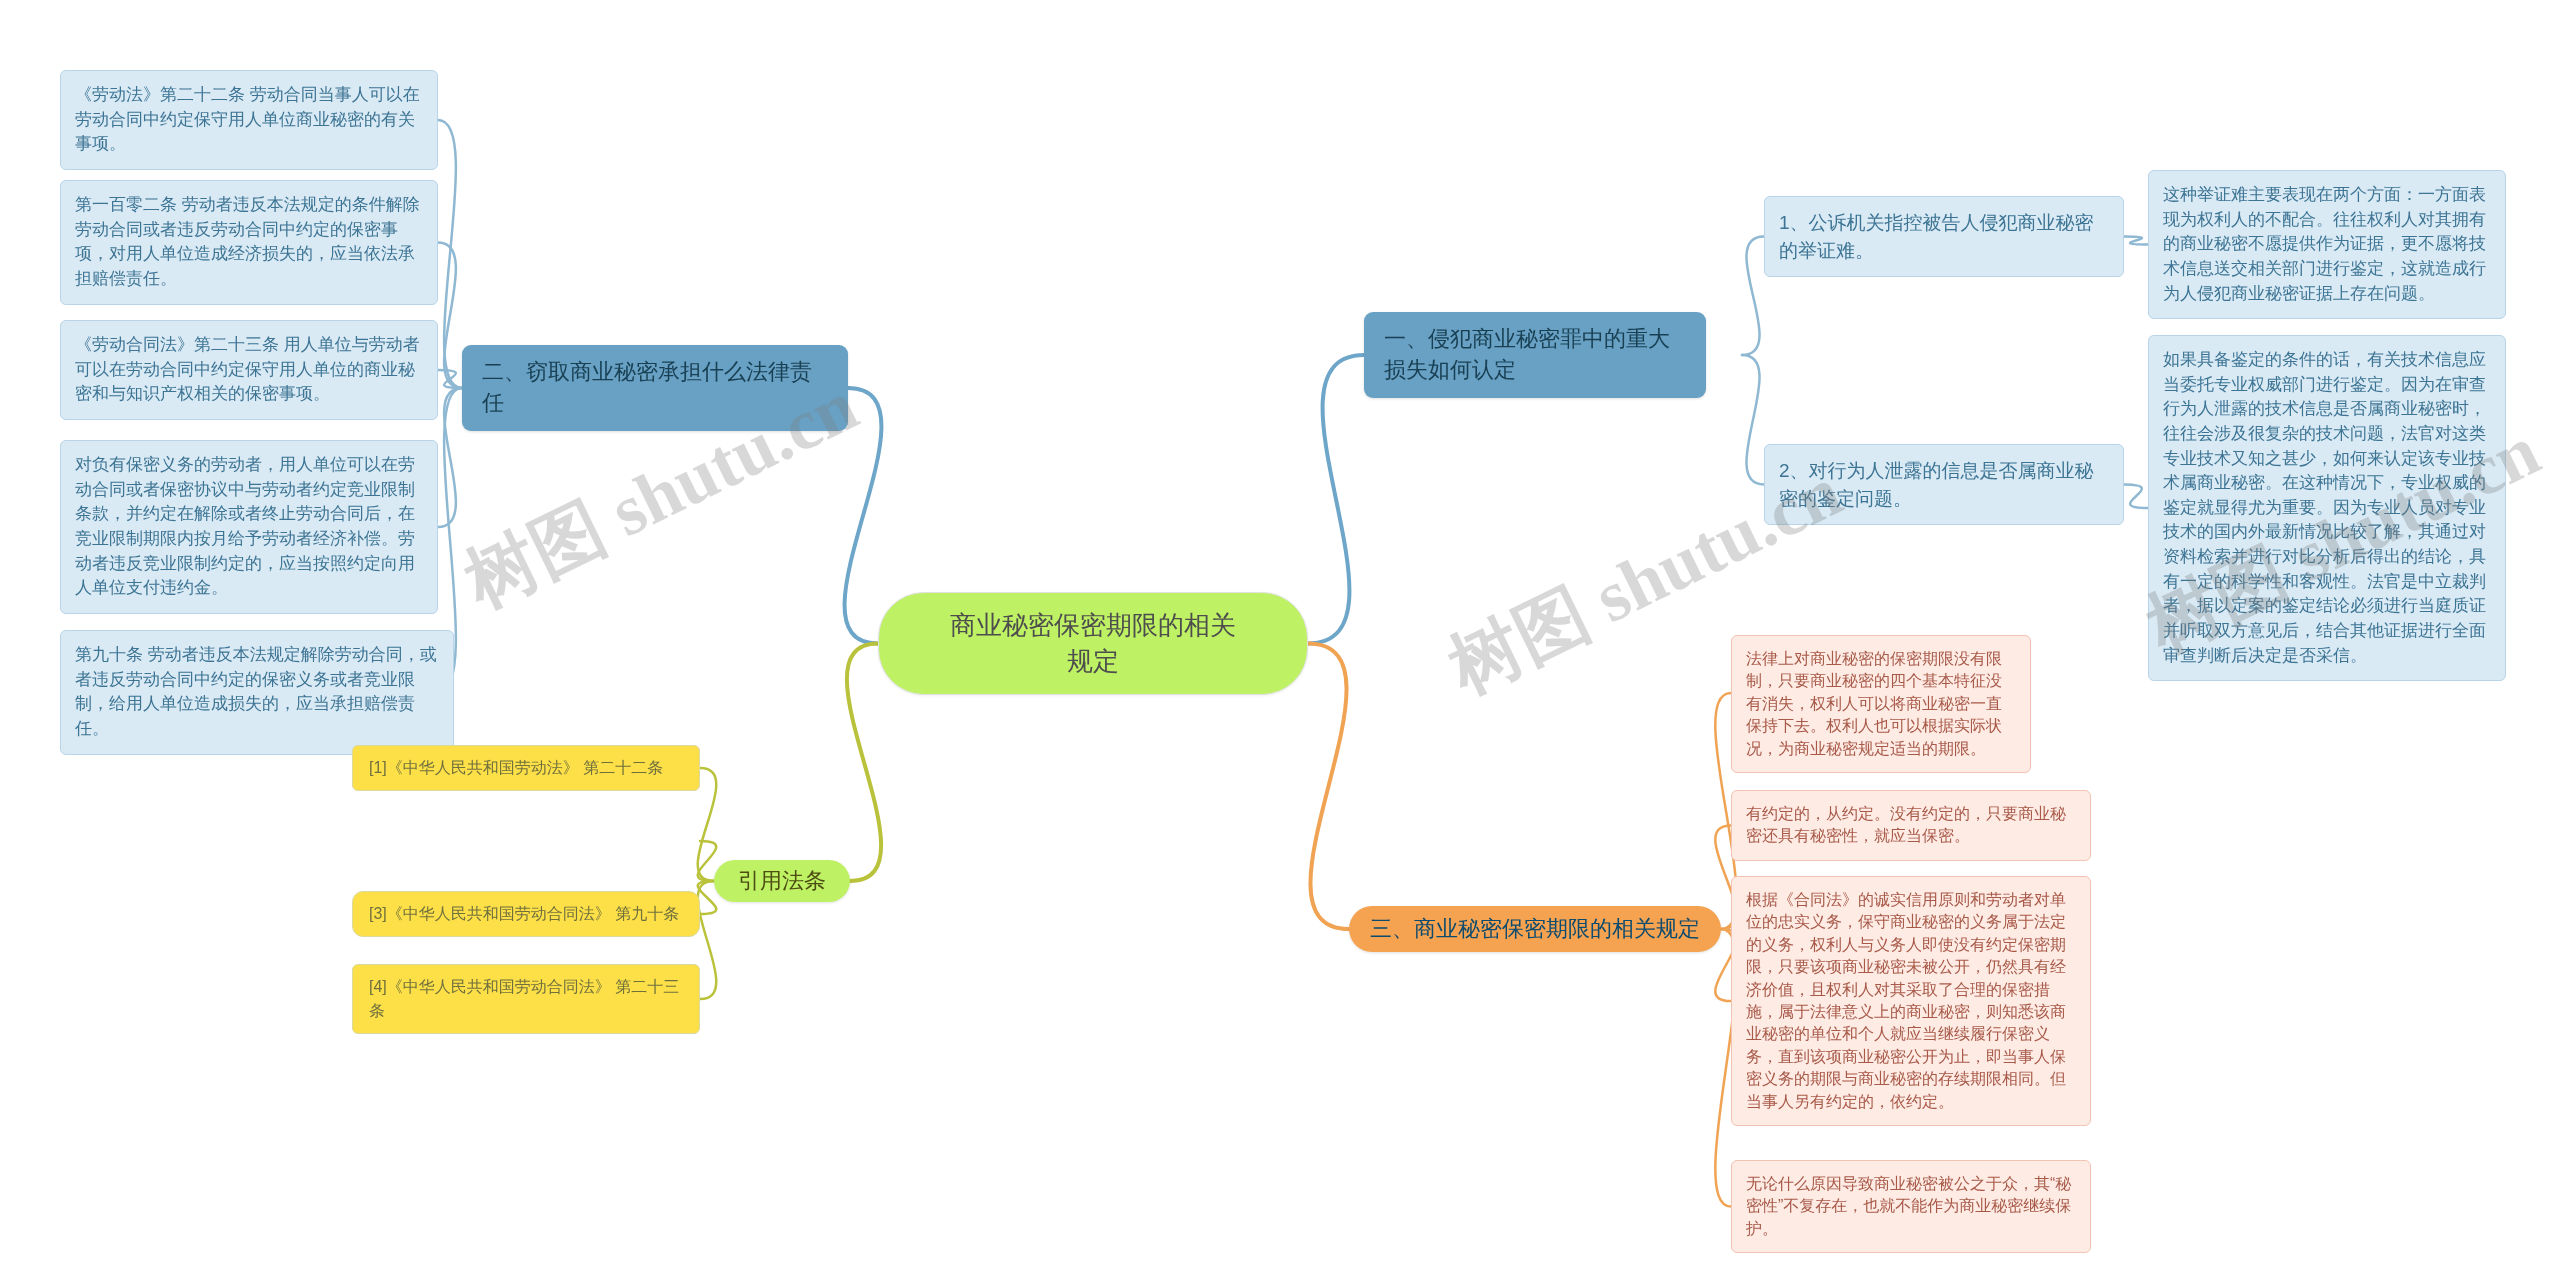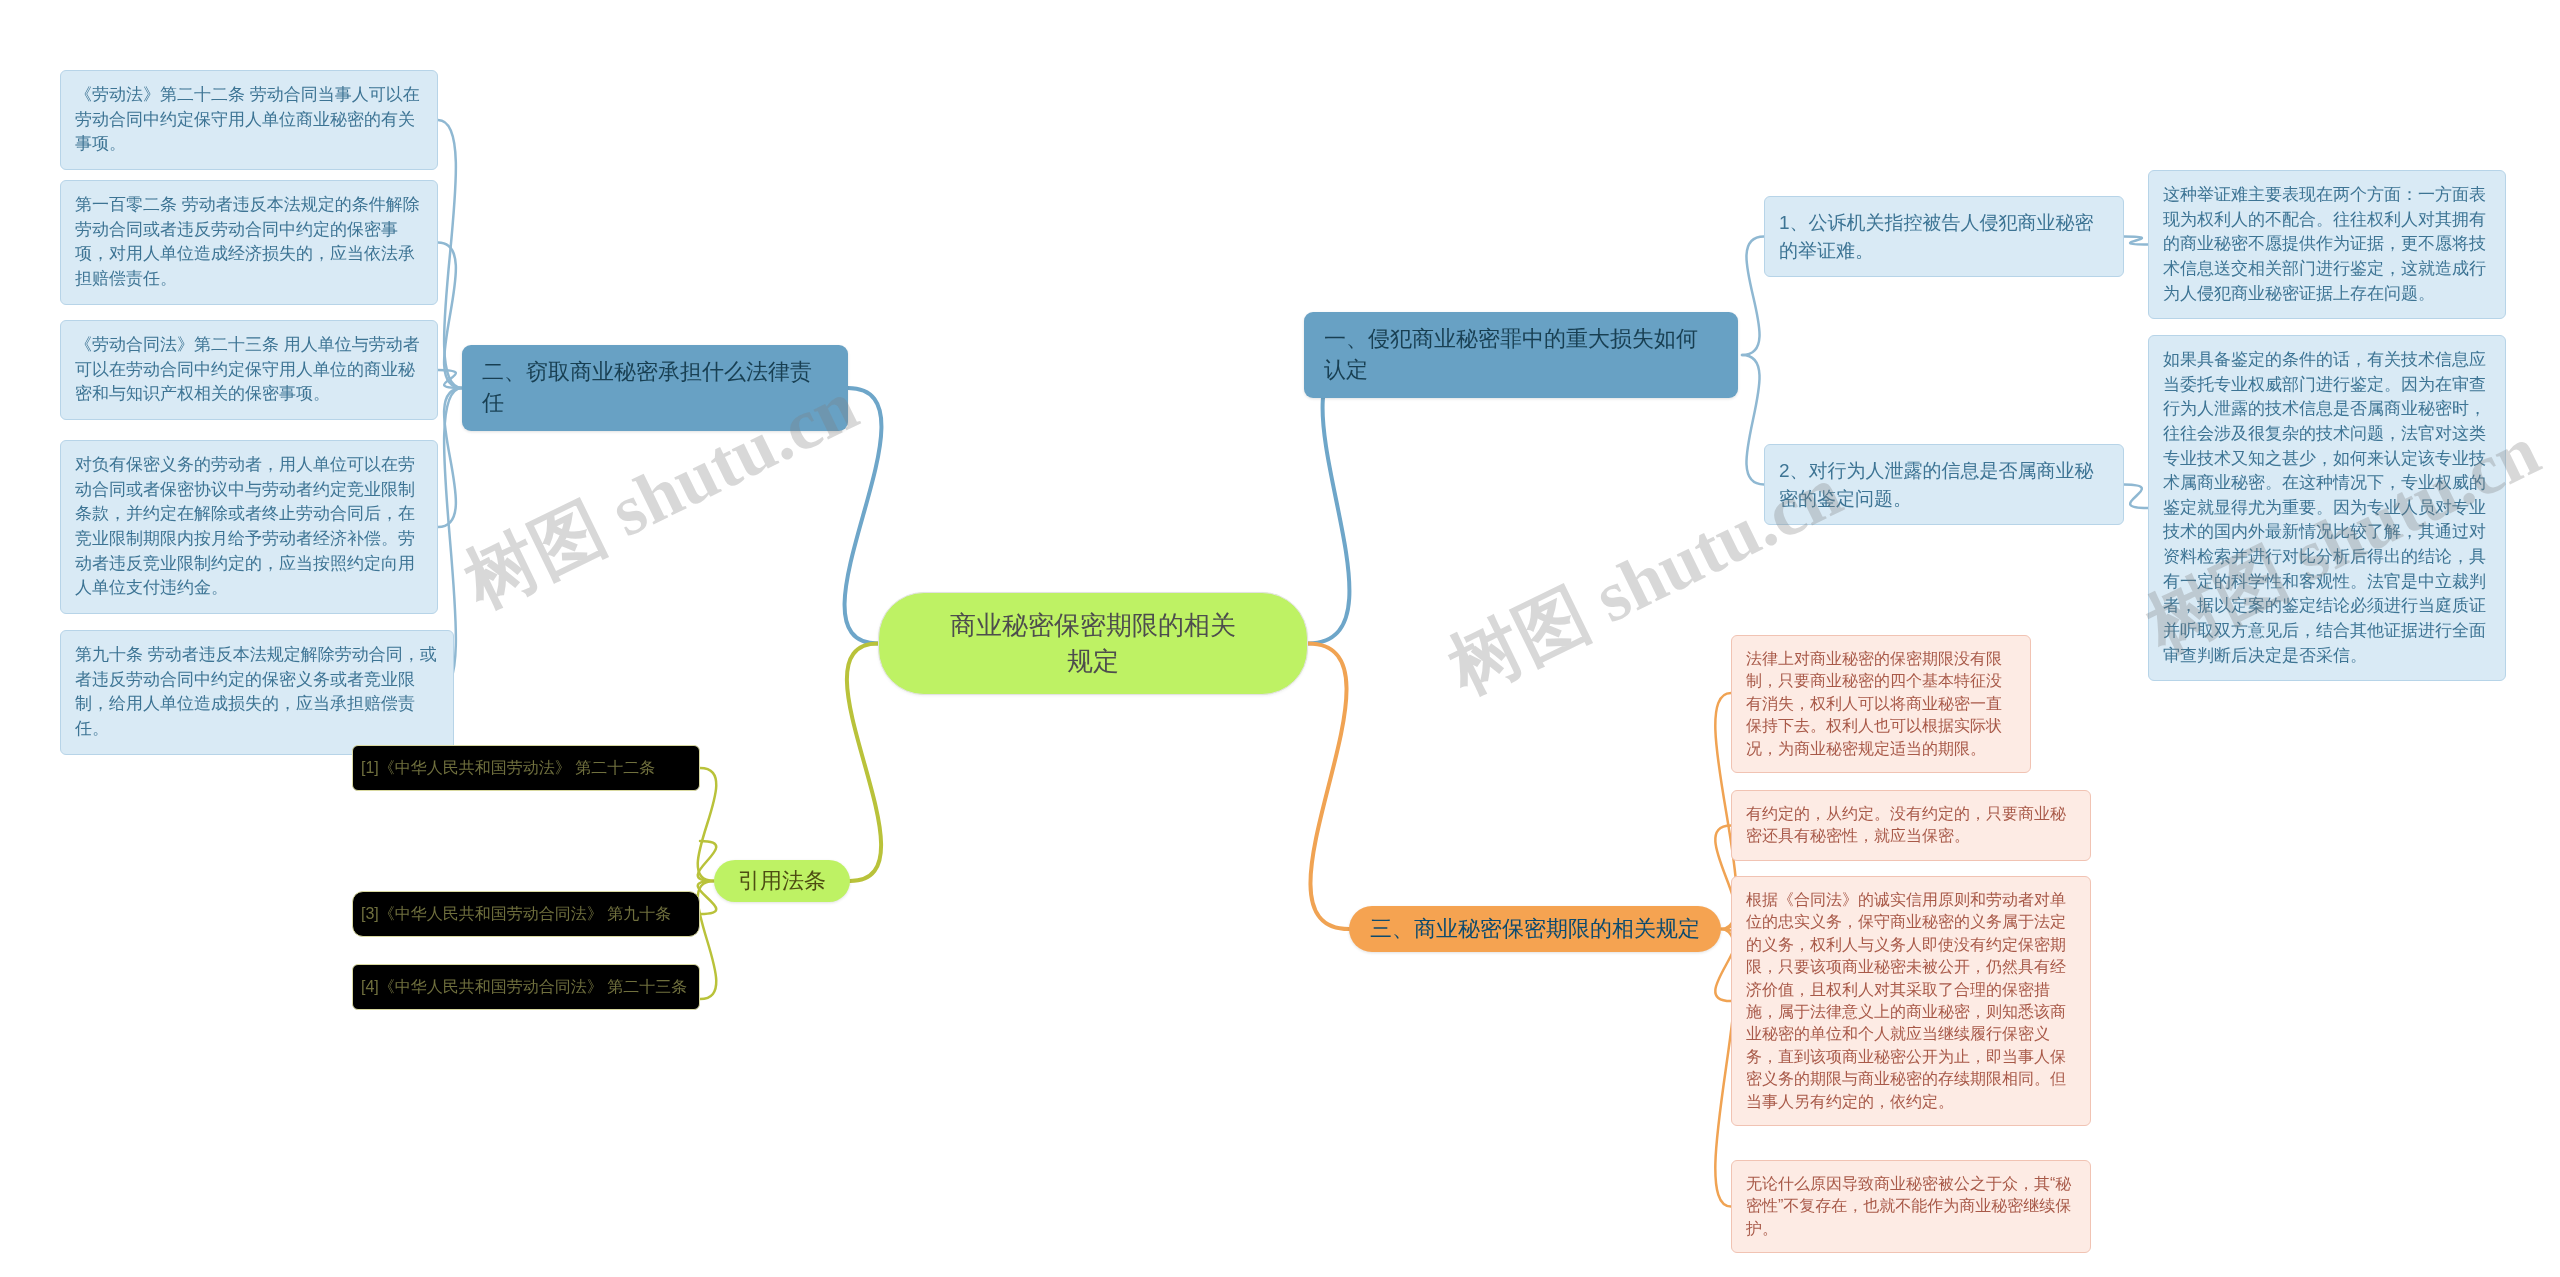--- a/index.html
+++ b/index.html
@@ -18,22 +18,22 @@
     line-height:1.3;display:flex;align-items:center;justify-content:center;
     padding:0 20px;box-shadow:0 1px 3px rgba(0,0,0,0.12);}
   .node-olive{background:#bef264;border-radius:21px;color:#4d4d12;font-size:22px;
     display:flex;align-items:center;justify-content:center;padding:0 16px;
     box-shadow:0 1px 3px rgba(0,0,0,0.12);}
   .leaf-blue{background:#d9eaf5;border:1px solid #b7d4e8;border-radius:6px;
     color:#3d7494;font-size:17px;line-height:1.45;padding:12px 14px;}
   .leaf-blue.md{font-size:19px;}
   .leaf-pink{background:#fdebe4;border:1px solid #f1c3b3;border-radius:6px;
     color:#a85948;font-size:16px;line-height:1.4;padding:12px 14px;}
-  .leaf-ivory{background:#000000;border:1px solid #d9d9a0;border-radius:6px;
-    color:#70703e;font-size:16px;line-height:1.5;padding:10px 8px;}
+  .leaf-ivory{background:#fde047;border:1px solid #d9d9a0;border-radius:6px;
+    color:#70703e;font-size:16px;line-height:1.5;padding:10px 16px;}
   .wm{position:absolute;z-index:6;pointer-events:none;white-space:nowrap;
     font-family:"Liberation Serif","DejaVu Serif",serif;font-weight:700;
     font-size:72px;color:rgba(125,125,125,0.30);transform:translate(-50%,-50%) rotate(-26deg);}
 </style>
 </head>
 <body>
 
 <div class="canvas">
 
   <svg id="edge-layer" width="2560" height="1277">
@@ -59,21 +59,21 @@
       <path d="M 1721 929 C 1771 929, 1681 1001, 1731 1001" fill="none" stroke="#f0a353" stroke-width="2.5" stroke-linecap="round"></path>
       <path d="M 1721 929 C 1771 929, 1681 1206.5, 1731 1206.5" fill="none" stroke="#f0a353" stroke-width="2.5" stroke-linecap="round"></path>
     </svg>
 
   <div class="wm" style="left:661px;top:494px;">树图 shutu.cn</div>
   <div class="wm" style="left:1645px;top:580px;">树图 shutu.cn</div>
   <div class="wm" style="left:2343px;top:539px;">树图 shutu.cn</div>
 
   <div class="node node-center" style="left:878px;top:592px;width:430px;min-height:88px;">商业秘密保密期限的相关规定</div>
 
-  <div class="node node-blue" style="left:1304px;top:312px;width:434px;">一、侵犯商业秘密罪中的重大损失如何认定</div>
+  <div class="node node-blue" style="left:1364px;top:312px;width:342px;">一、侵犯商业秘密罪中的重大损失如何认定</div>
 
   <div class="leaf leaf-blue md" style="left:1764px;top:196px;width:360px;">1、公诉机关指控被告人侵犯商业秘密的举证难。</div>
   <div class="leaf leaf-blue md" style="left:1764px;top:444px;width:360px;">2、对行为人泄露的信息是否属商业秘密的鉴定问题。</div>
 
   <div class="leaf leaf-blue" style="left:2148px;top:170px;width:358px;">这种举证难主要表现在两个方面：一方面表现为权利人的不配合。往往权利人对其拥有的商业秘密不愿提供作为证据，更不愿将技术信息送交相关部门进行鉴定，这就造成行为人侵犯商业秘密证据上存在问题。</div>
   <div class="leaf leaf-blue" style="left:2148px;top:335px;width:358px;">如果具备鉴定的条件的话，有关技术信息应当委托专业权威部门进行鉴定。因为在审查行为人泄露的技术信息是否属商业秘密时，往往会涉及很复杂的技术问题，法官对这类专业技术又知之甚少，如何来认定该专业技术属商业秘密。在这种情况下，专业权威的鉴定就显得尤为重要。因为专业人员对专业技术的国内外最新情况比较了解，其通过对资料检索并进行对比分析后得出的结论，具有一定的科学性和客观性。法官是中立裁判者，据以定案的鉴定结论必须进行当庭质证并听取双方意见后，结合其他证据进行全面审查判断后决定是否采信。</div>
 
   <div class="node node-blue" style="left:462px;top:345px;width:386px;">二、窃取商业秘密承担什么法律责任</div>
 
   <div class="leaf leaf-blue" style="left:60px;top:70px;width:378px;">《劳动法》第二十二条 劳动合同当事人可以在劳动合同中约定保守用人单位商业秘密的有关事项。</div>

